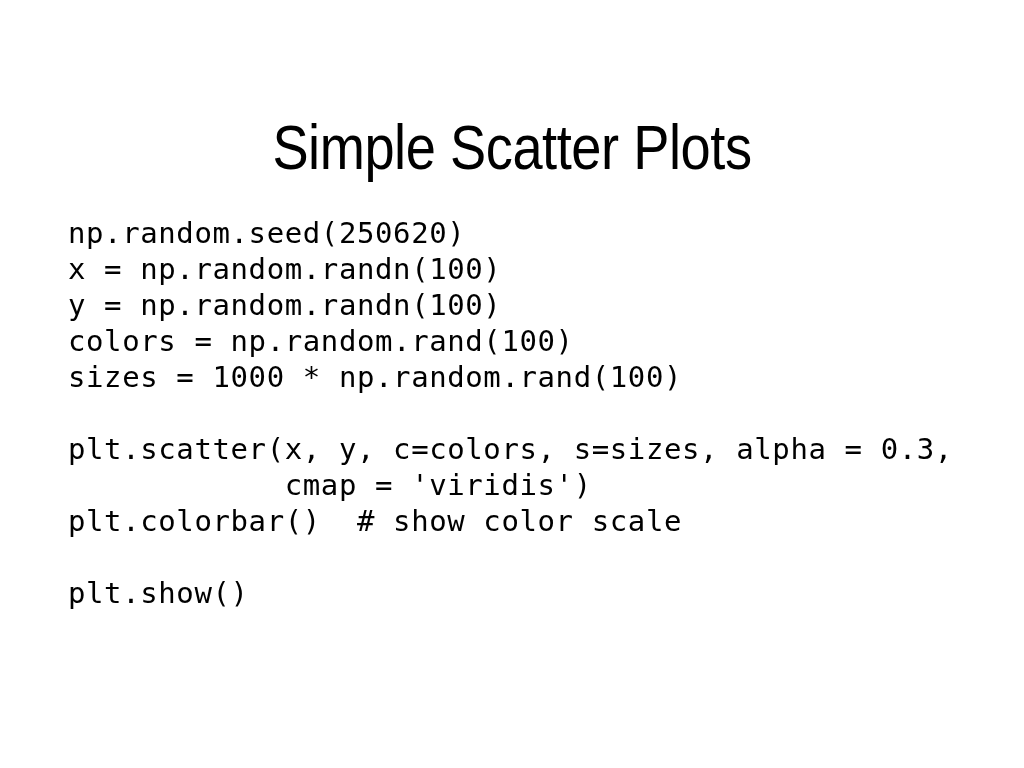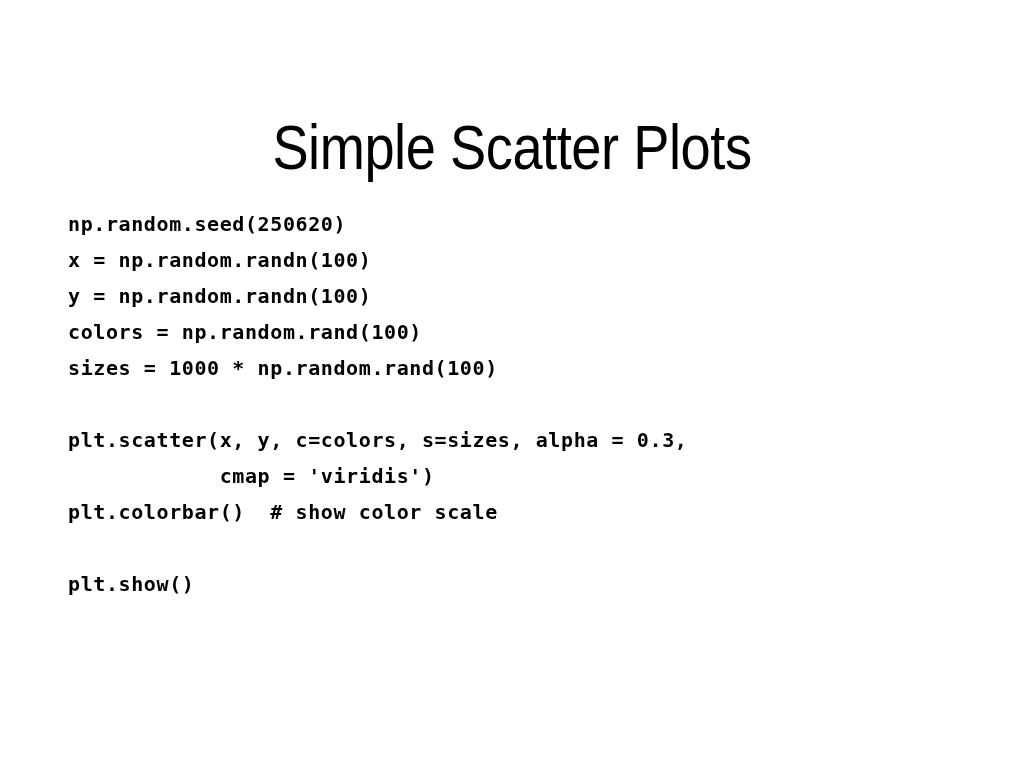--- a/index.html
+++ b/index.html
@@ -41,25 +41,24 @@
   }
 
   
   .code-block {
     position: absolute;
     left: 68px;
     top: 186px;
     width: 920px;
     color: #000000;
     font-family: "DejaVu Sans Mono", "Liberation Mono", monospace;
-    font-size: 20px;
+    font-size: 29px;
     line-height: 36px;
     white-space: pre;
     letter-spacing: 0.6px;
-    font-weight: bold;
   }
 
   .code-line {
     display: block;
     height: 36px;
     white-space: pre;
   }
 
   .code-line.blank {
     height: 36px;

